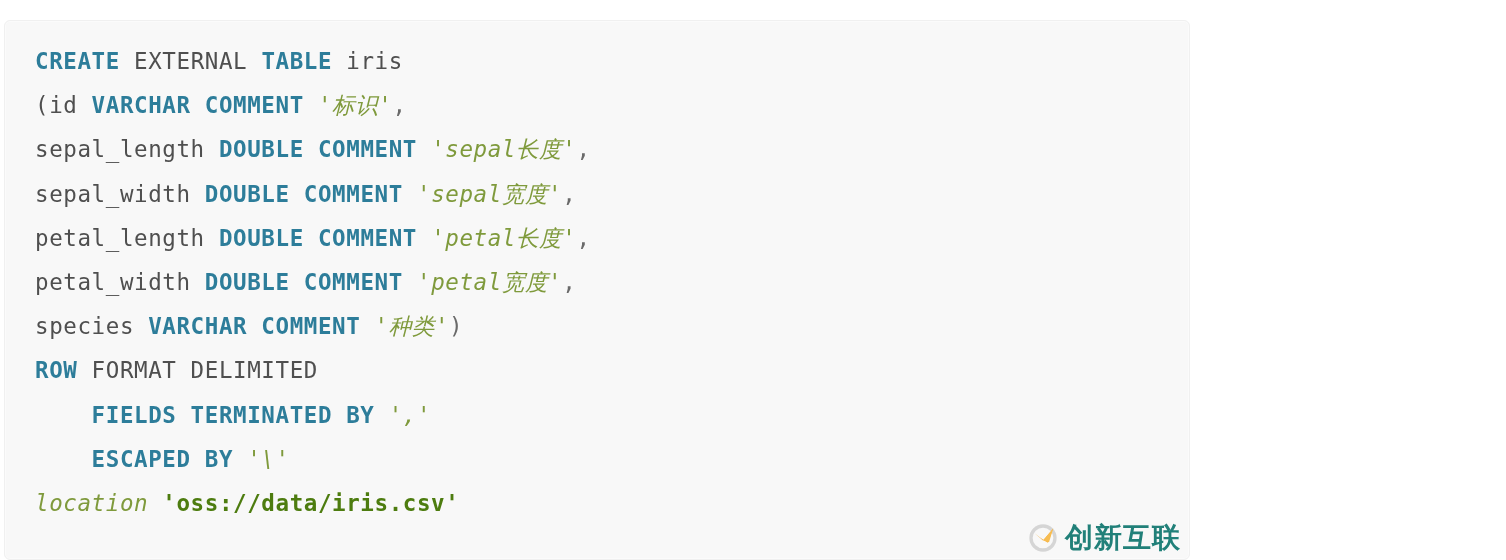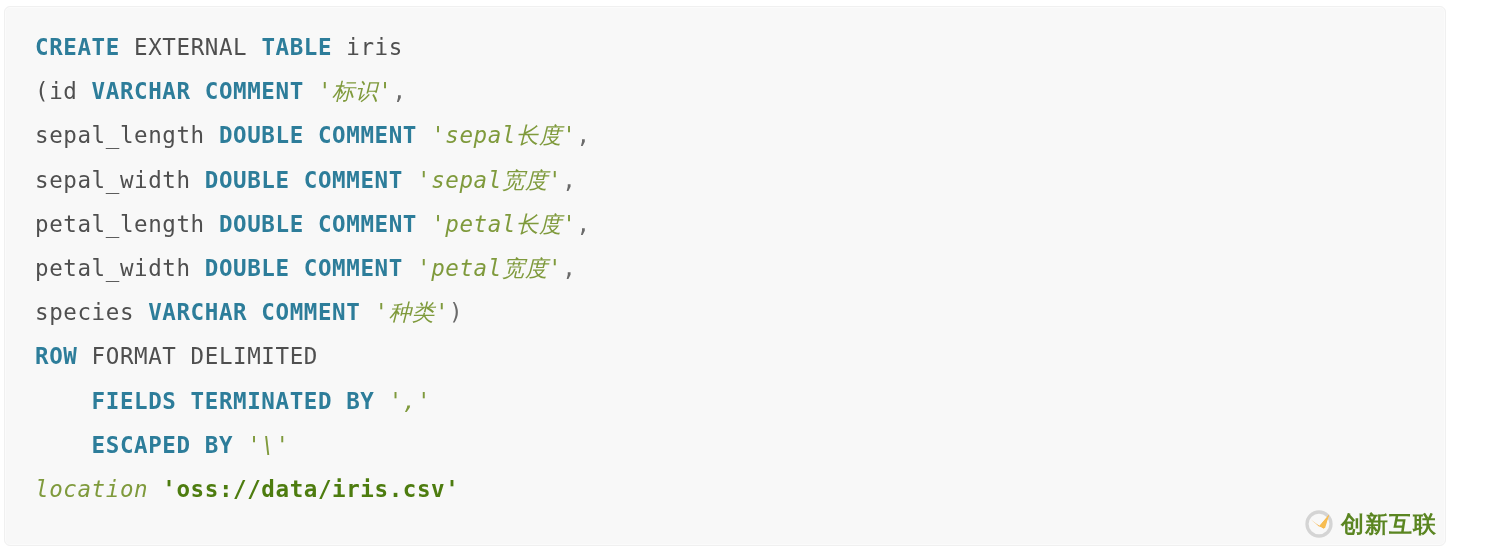--- a/index.html
+++ b/index.html
@@ -10,22 +10,22 @@
   body {
     width: 1506px;
     height: 560px;
     overflow: hidden;
     font-family: "Liberation Sans", sans-serif;
   }
 
   #code-block {
     position: absolute;
     left: 4px;
-    top: 6px;
-    width: 1442px;
+    top: 20px;
+    width: 1186px;
     height: 540px;
     box-sizing: border-box;
     background: #f8f8f8;
     border: 1px solid #f0f0f0;
     border-radius: 6px;
     box-shadow: inset 0 0 0 1px #fbfbfb;
     overflow: hidden;
   }
 
   #code-lines {
@@ -67,23 +67,23 @@
     opacity: 0.92;
     pointer-events: none;
   }
   #watermark .wm-logo {
     width: 30px;
     height: 30px;
     flex: 0 0 30px;
   }
   #watermark .wm-text {
     font-family: "DejaVu Sans", sans-serif;
-    font-size: 23px;
+    font-size: 28px;
     font-weight: 700;
-    color: #4d7c0f;
+    color: #0f766e;
     letter-spacing: 1px;
     line-height: 1;
   }
 </style>
 </head>
 <body>
 
 <div id="code-block">
   <pre id="code-lines"><span class="code-line"><span class="tok-kw">CREATE</span><span class="tok-plain"> </span><span class="tok-plain">EXTERNAL</span><span class="tok-plain"> </span><span class="tok-kw">TABLE</span><span class="tok-plain"> iris</span></span><span class="code-line"><span class="tok-plain">(id </span><span class="tok-kw">VARCHAR</span><span class="tok-plain"> </span><span class="tok-kw">COMMENT</span><span class="tok-plain"> </span><span class="tok-str">'标识'</span><span class="tok-punc">,</span></span><span class="code-line"><span class="tok-plain">sepal_length </span><span class="tok-kw">DOUBLE</span><span class="tok-plain"> </span><span class="tok-kw">COMMENT</span><span class="tok-plain"> </span><span class="tok-str">'sepal长度'</span><span class="tok-punc">,</span></span><span class="code-line"><span class="tok-plain">sepal_width </span><span class="tok-kw">DOUBLE</span><span class="tok-plain"> </span><span class="tok-kw">COMMENT</span><span class="tok-plain"> </span><span class="tok-str">'sepal宽度'</span><span class="tok-punc">,</span></span><span class="code-line"><span class="tok-plain">petal_length </span><span class="tok-kw">DOUBLE</span><span class="tok-plain"> </span><span class="tok-kw">COMMENT</span><span class="tok-plain"> </span><span class="tok-str">'petal长度'</span><span class="tok-punc">,</span></span><span class="code-line"><span class="tok-plain">petal_width </span><span class="tok-kw">DOUBLE</span><span class="tok-plain"> </span><span class="tok-kw">COMMENT</span><span class="tok-plain"> </span><span class="tok-str">'petal宽度'</span><span class="tok-punc">,</span></span><span class="code-line"><span class="tok-plain">species </span><span class="tok-kw">VARCHAR</span><span class="tok-plain"> </span><span class="tok-kw">COMMENT</span><span class="tok-plain"> </span><span class="tok-str">'种类'</span><span class="tok-punc">)</span></span><span class="code-line"><span class="tok-kw">ROW</span><span class="tok-plain"> FORMAT DELIMITED</span></span><span class="code-line"><span class="tok-plain">    </span><span class="tok-kw">FIELDS TERMINATED BY </span><span class="tok-str">','</span></span><span class="code-line"><span class="tok-plain">    </span><span class="tok-kw">ESCAPED BY </span><span class="tok-str">'\'</span></span><span class="code-line"><span class="tok-str">location</span><span class="tok-plain"> </span><span class="tok-path">'oss://data/iris.csv'</span></span></pre>
 

